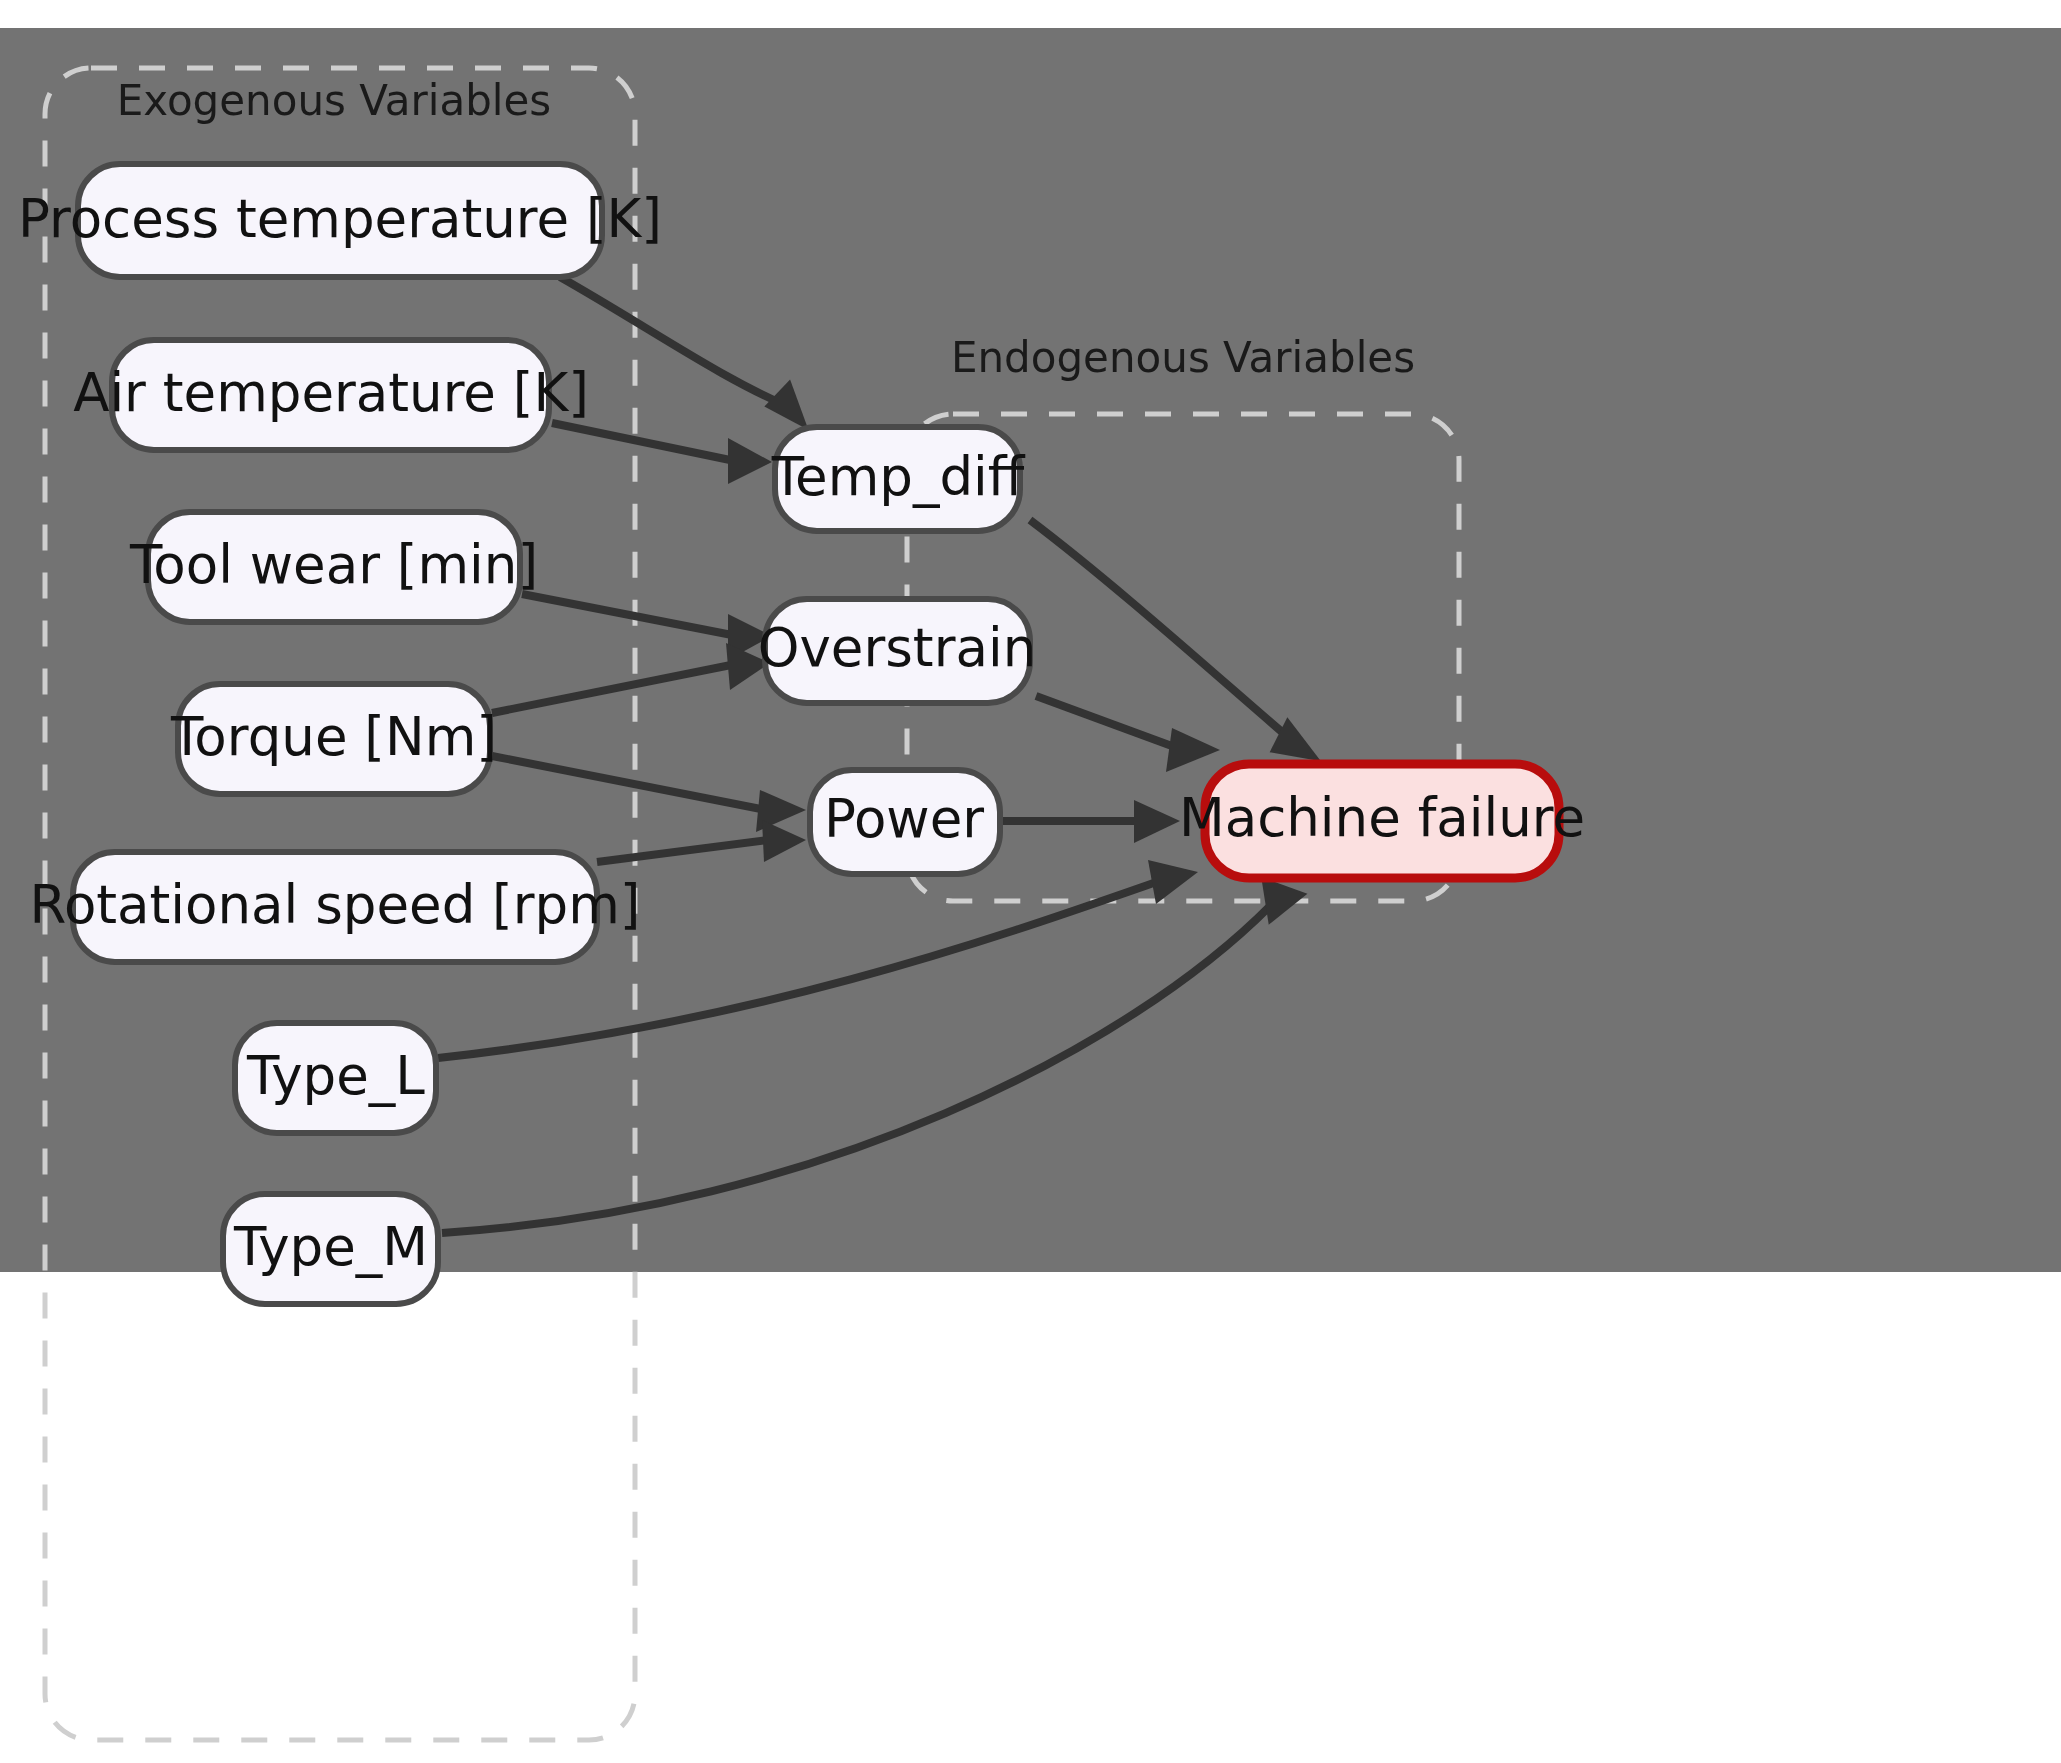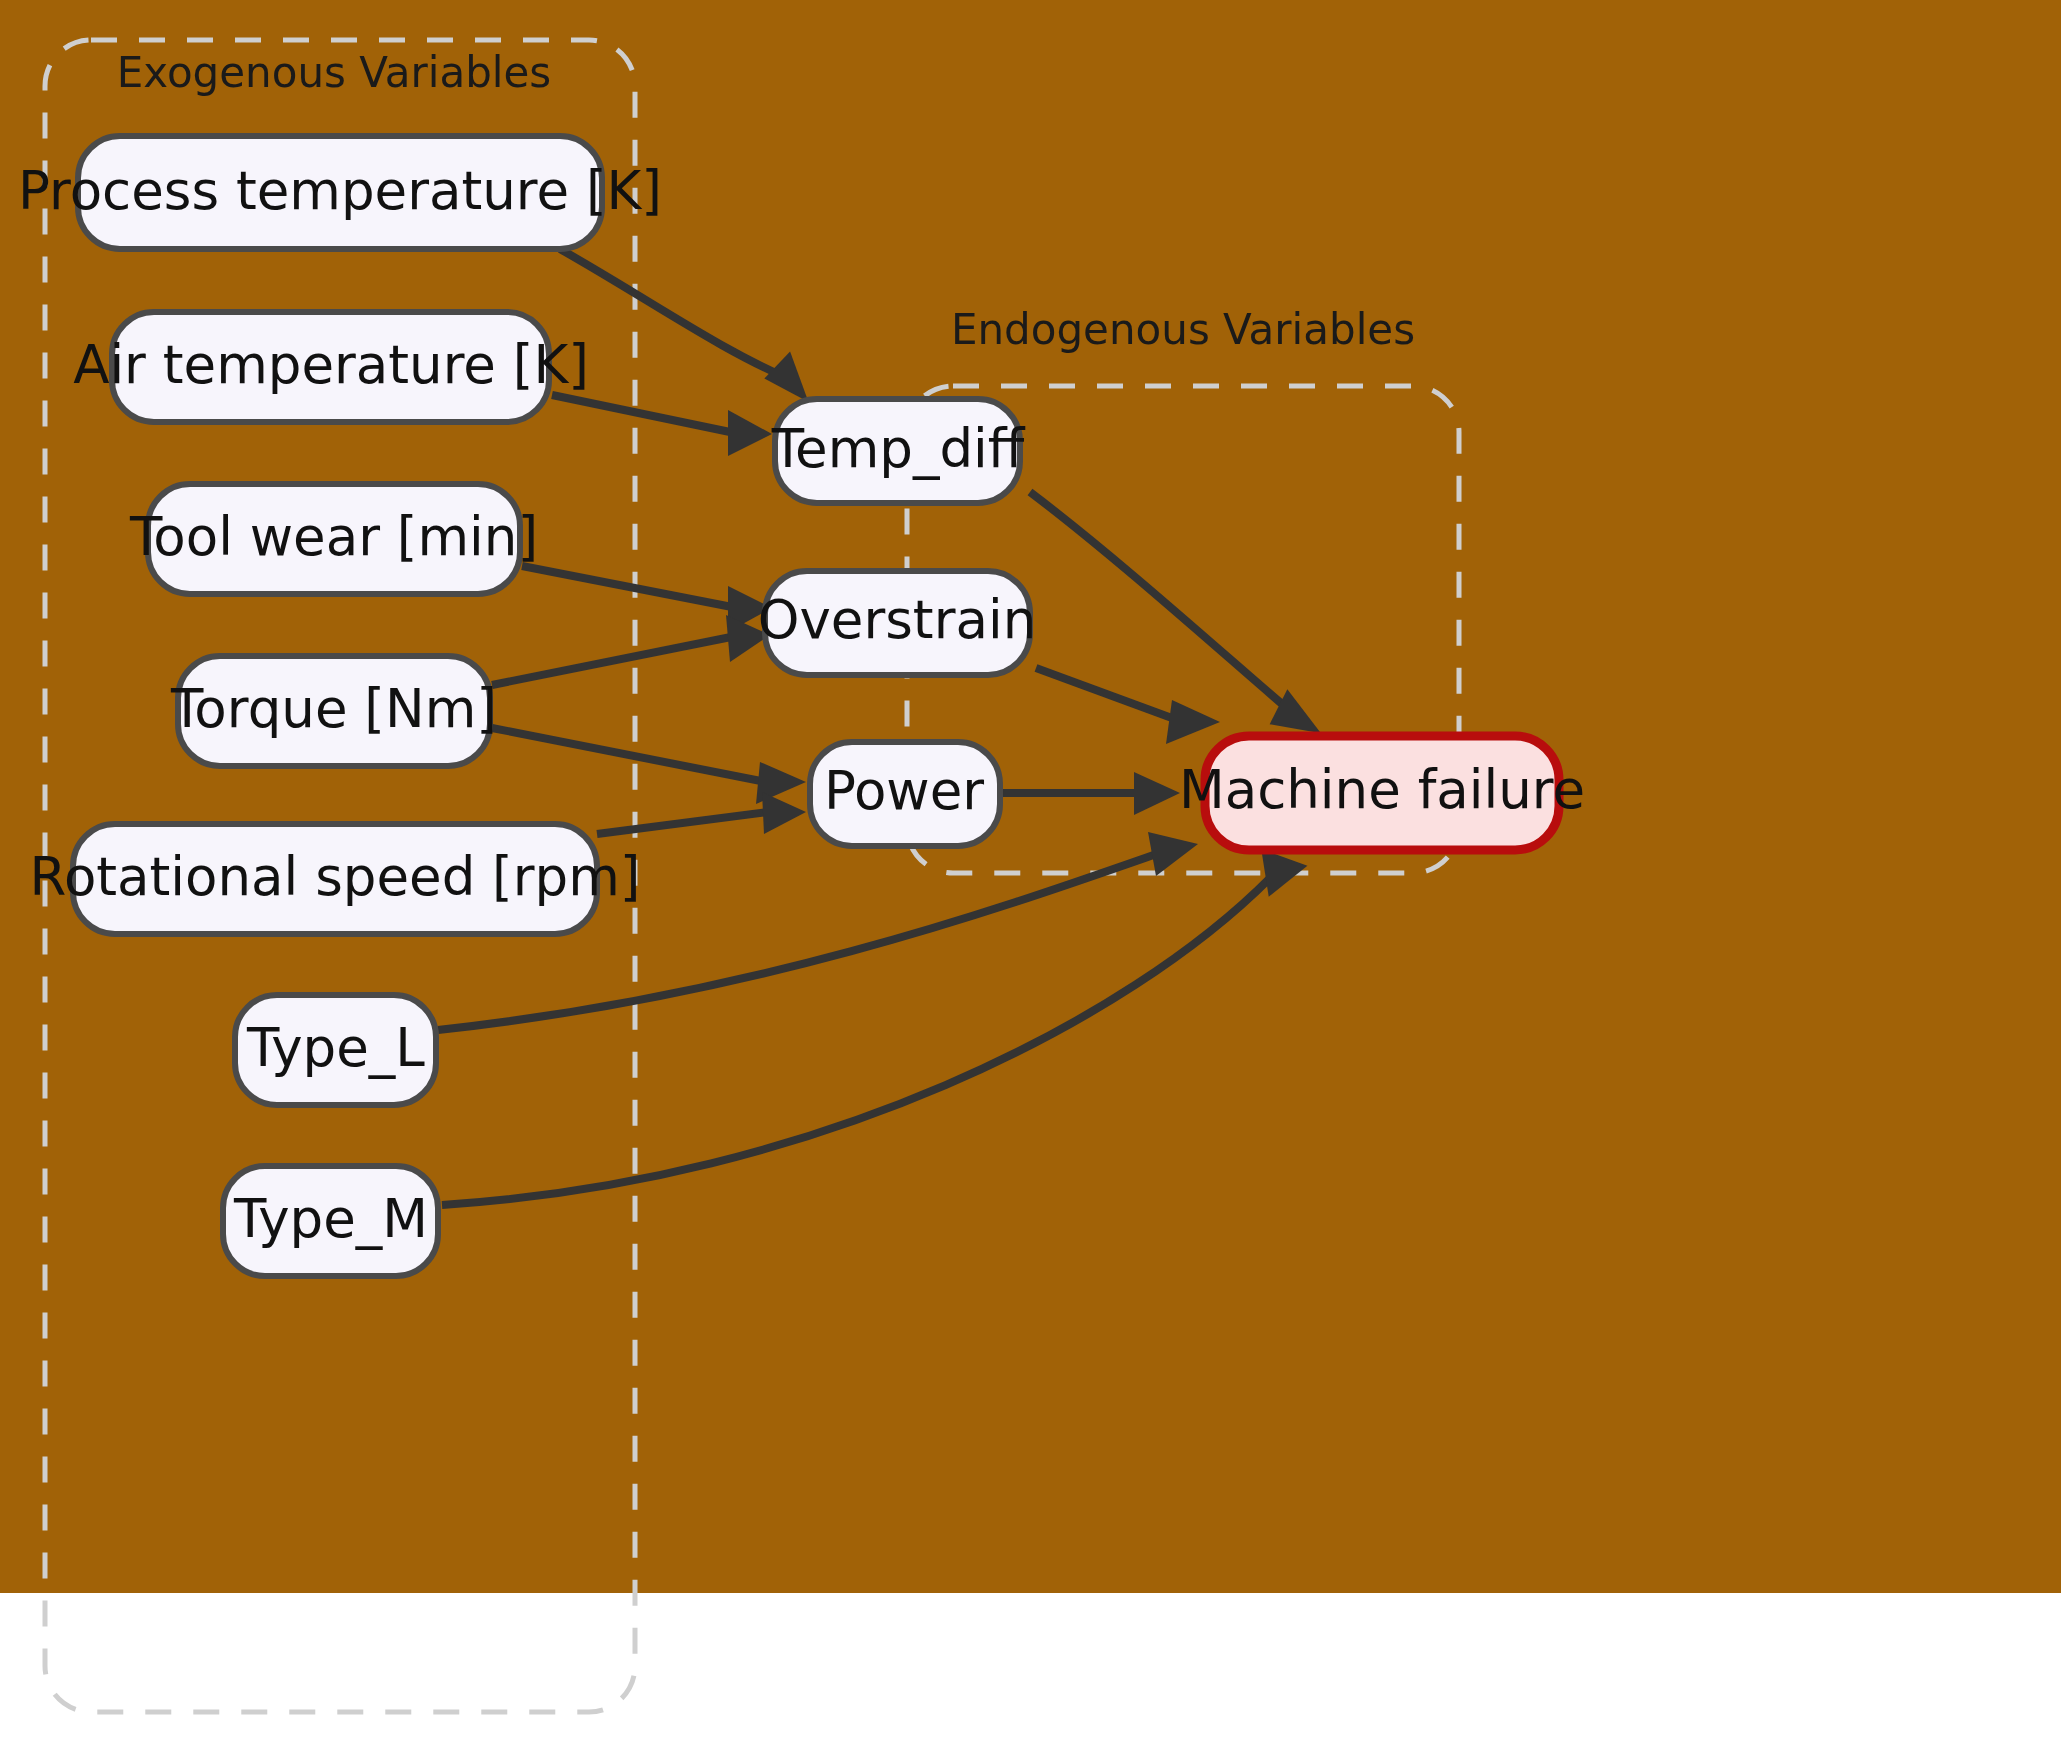--- a/index.html
+++ b/index.html
@@ -9,22 +9,23 @@
   }
   body {
     width: 2061px;
     height: 1763px;
     font-family: "DejaVu Sans", sans-serif;
     overflow: hidden;
   }
   #canvas {
     position: relative;
     width: 2061px;
-    height: 1593px;
-    background: #a16207;
+    height: 1244px;
+    background: #737373;
+    margin-top: 28px;
   }
   svg#graph {
     position: absolute;
     top: 0;
     left: 0;
     width: 2061px;
     height: 1763px;
   }
   .cluster-box {
     fill: none;

